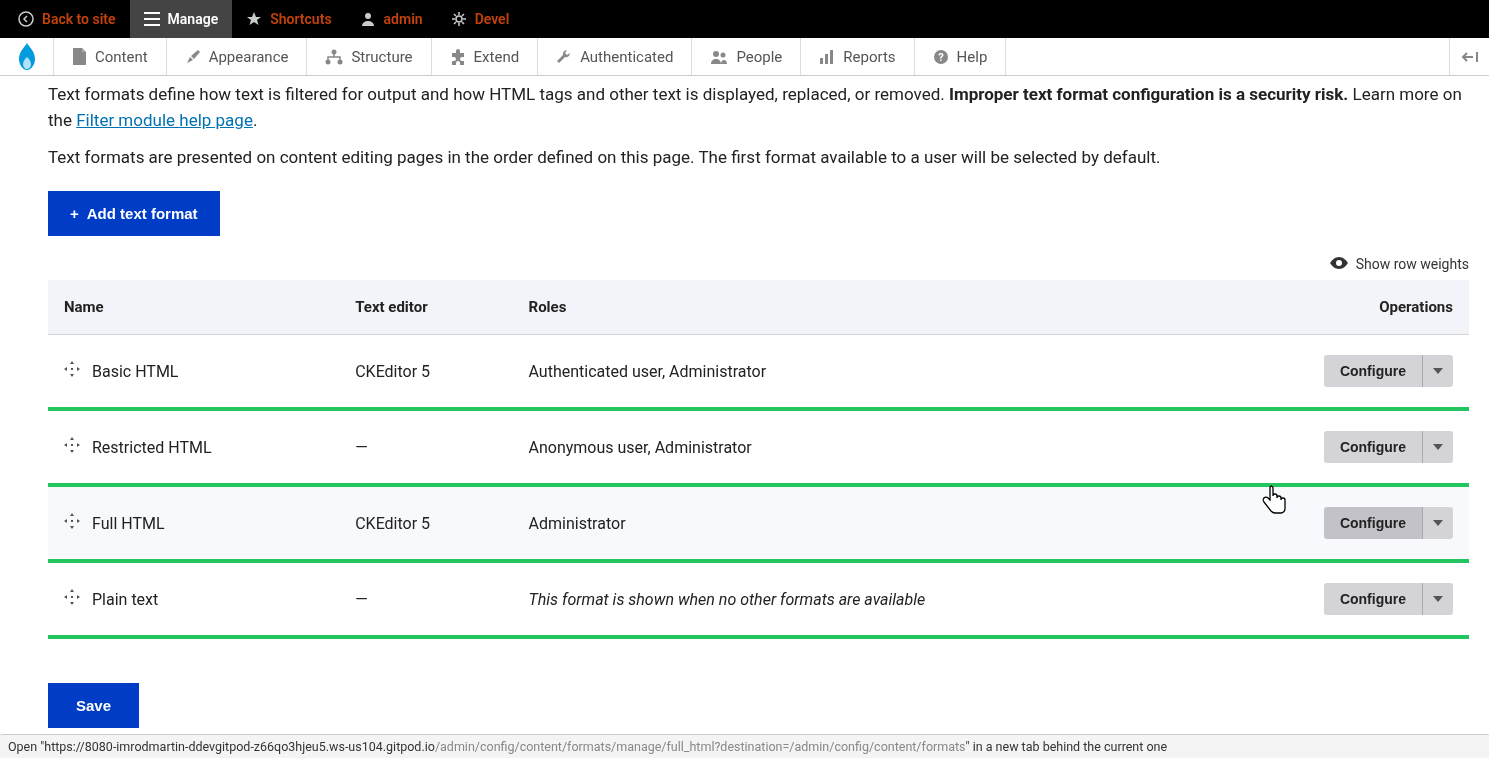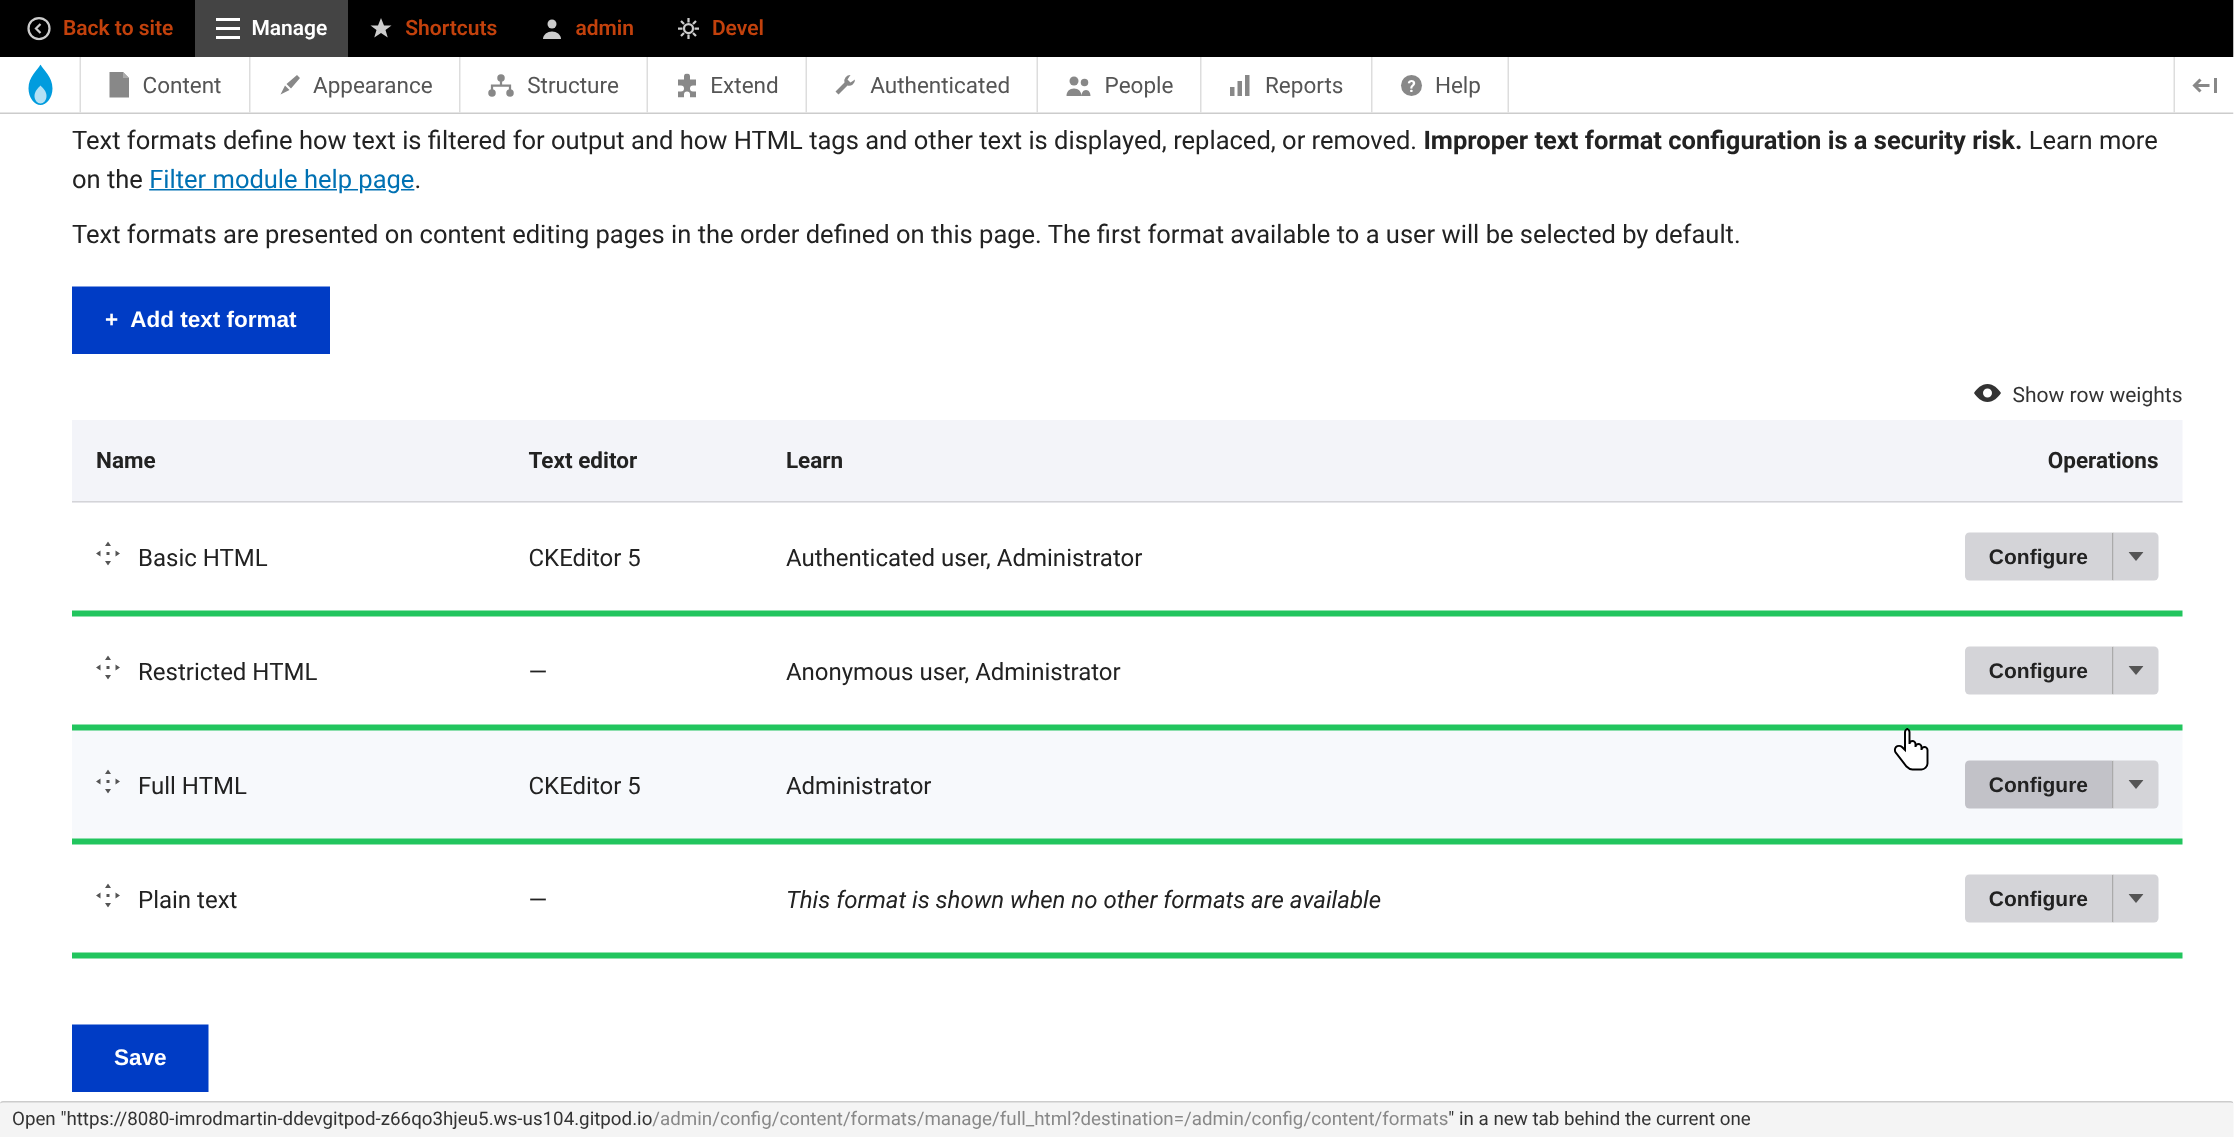--- a/index.html
+++ b/index.html
@@ -13,21 +13,21 @@
 
 
 .toolbar-admin { background: #fff; border-bottom: 1px solid #ccc; height: 38px; display: flex; align-items: stretch; }
 .drupal-logo { width: 54px; display: flex; align-items: center; justify-content: center; border-right: 1px solid #ddd; }
 .admin-menu-item { display: flex; align-items: center; padding: 0 18px; border-right: 1px solid #ddd; cursor: pointer; color: #555; font-size: 15px; }
 .admin-menu-item .icon { margin-right: 8px; color: #888; display: inline-flex; }
 .admin-menu-spacer { flex: 1; }
 .admin-menu-collapse { width: 40px; display: flex; align-items: center; justify-content: center; border-left: 1px solid #ddd; cursor: pointer; color: #888; }
 
 
-.content { padding: 6px 34px 20px 48px; }
+.content { padding: 6px 20px 20px 48px; }
 .intro-text { font-size: 17px; line-height: 1.5; margin-bottom: 14px; }
 .intro-text a { color: #0071b3; text-decoration: underline; }
 .intro-text strong { font-weight: 700; }
 .second-text { font-size: 17px; margin-bottom: 24px; }
 
 
 .btn-primary { background: #003cc5; color: #fff; border: none; padding: 14px 22px; font-size: 15px; font-weight: 700; cursor: pointer; display: inline-flex; align-items: center; }
 .btn-primary::before { content: "+"; margin-right: 8px; font-weight: 700; }
 
 
@@ -218,21 +218,21 @@
         </svg>
     </span>
     <span>Show row weights</span>
   </div>
 
   <table class="formats">
     <thead>
       <tr>
         <th>Name</th>
         <th>Text editor</th>
-        <th>Learn</th>
+        <th>Roles</th>
         <th style="text-align:right">Operations</th>
       </tr>
     </thead>
     <tbody id="formats-body">
     <tr>
           <td><span class="drag-handle"><svg width="16" height="16" viewBox="0 0 16 16">
                 <path d="M8 0l2 3H6zM8 16l-2-3h4zM0 8l3-2v4zM16 8l-3 2V6zM7 7h2v2H7z" fill="#555"></path>
               </svg></span><span>Basic HTML</span></td>
           <td>CKEditor 5</td>
           <td>Authenticated user, Administrator</td>

